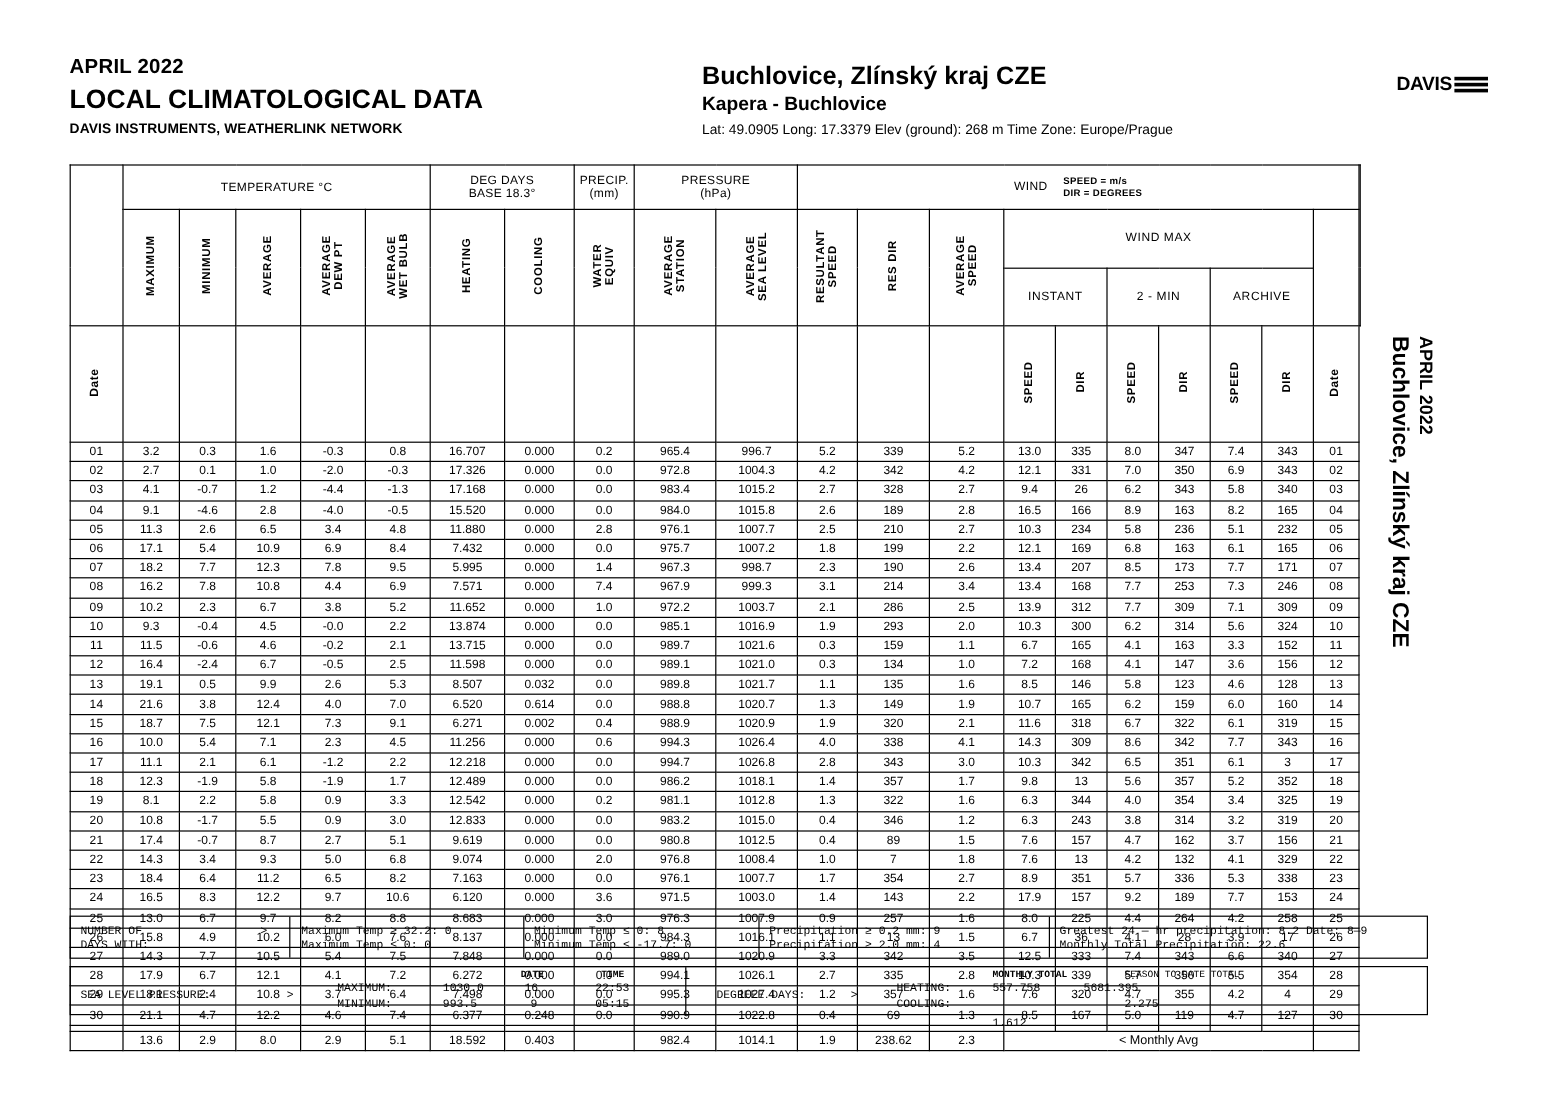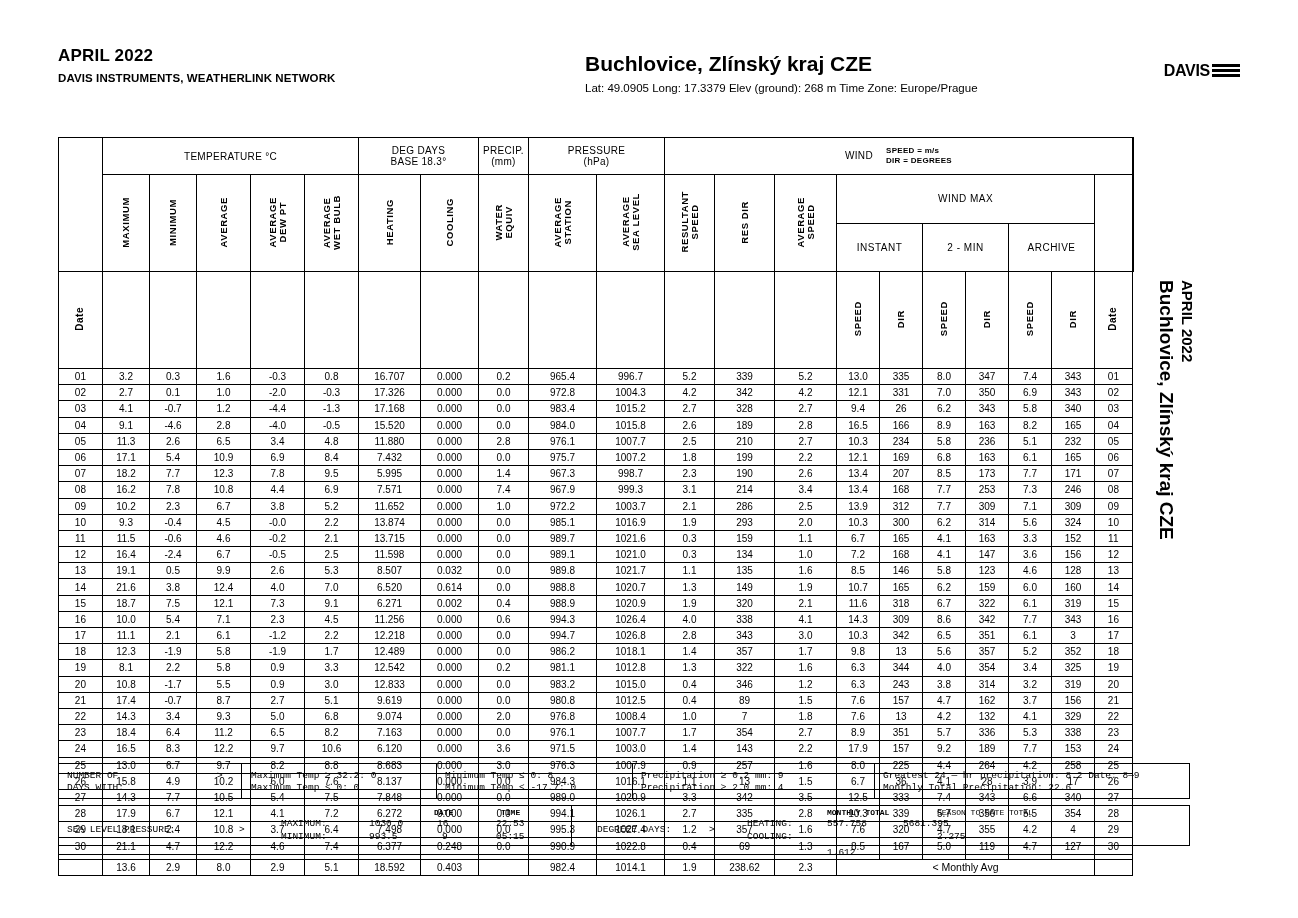--- a/index.html
+++ b/index.html
@@ -59,25 +59,27 @@
 
   .cellpad{position:absolute;}
 </style>
 </head>
 <body>
 
 <div class="page">
 
   <div class="hdr-left">
     <div class="t1">APRIL 2022</div>
+    <div class="t2">LOCAL CLIMATOLOGICAL DATA</div>
     <div class="t3">DAVIS INSTRUMENTS, WEATHERLINK NETWORK</div>
   </div>
 
   <div class="hdr-mid">
     <div class="s1">Buchlovice, Zlínský kraj CZE</div>
+    <div class="s2">Kapera - Buchlovice</div>
     <div class="s3">Lat: 49.0905  Long: 17.3379  Elev (ground): 268 m  Time Zone: Europe/Prague</div>
   </div>
 
   <div class="logo">
     <span class="word">DAVIS</span>
     <span class="bars">
         <i></i>
         <i></i>
         <i></i>
       </span>

